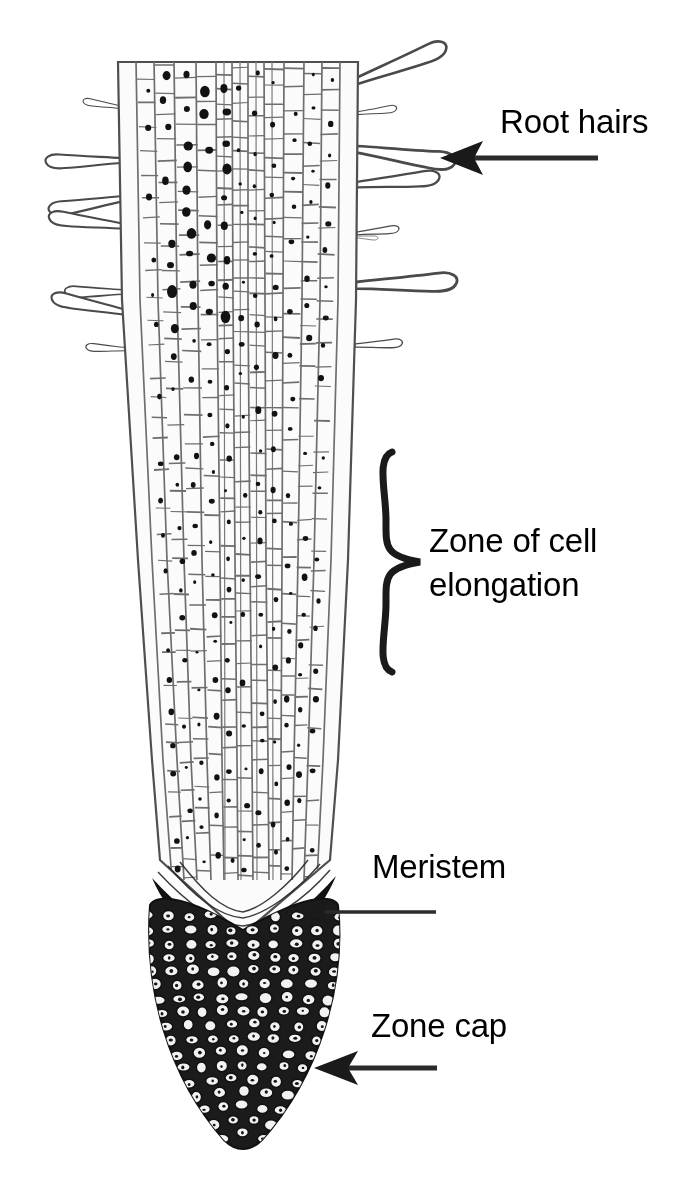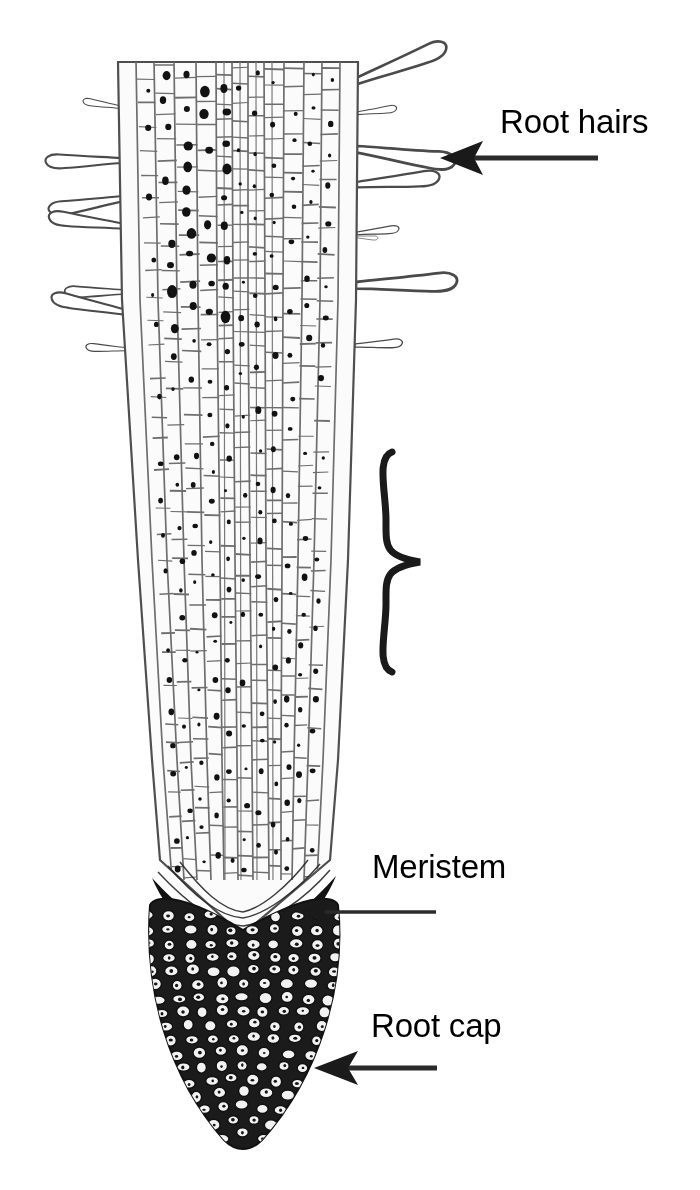--- a/index.html
+++ b/index.html
@@ -1259,18 +1259,19 @@
     </g>
 
     <g>
       <line x1="437" y1="1068" x2="344" y2="1068" stroke="#2b2b2b" stroke-width="5"></line>
       <path d="M314,1068 L358,1051 L348,1068 L358,1085 Z" fill="#1a1a1a"></path>
     </g>
   </svg>
 
   <div class="lbl" id="lbl-root-hairs">Root hairs</div>
 
+  <div class="lbl" id="lbl-zone"><span>Zone of cell</span><br><span>elongation</span></div>
 
   <div class="lbl" id="lbl-meristem">Meristem</div>
 
-  <div class="lbl" id="lbl-root-cap">Root cap</div>
+  <div class="lbl" id="lbl-root-cap">Zone cap</div>
 
 </div>
 
 </body></html>

